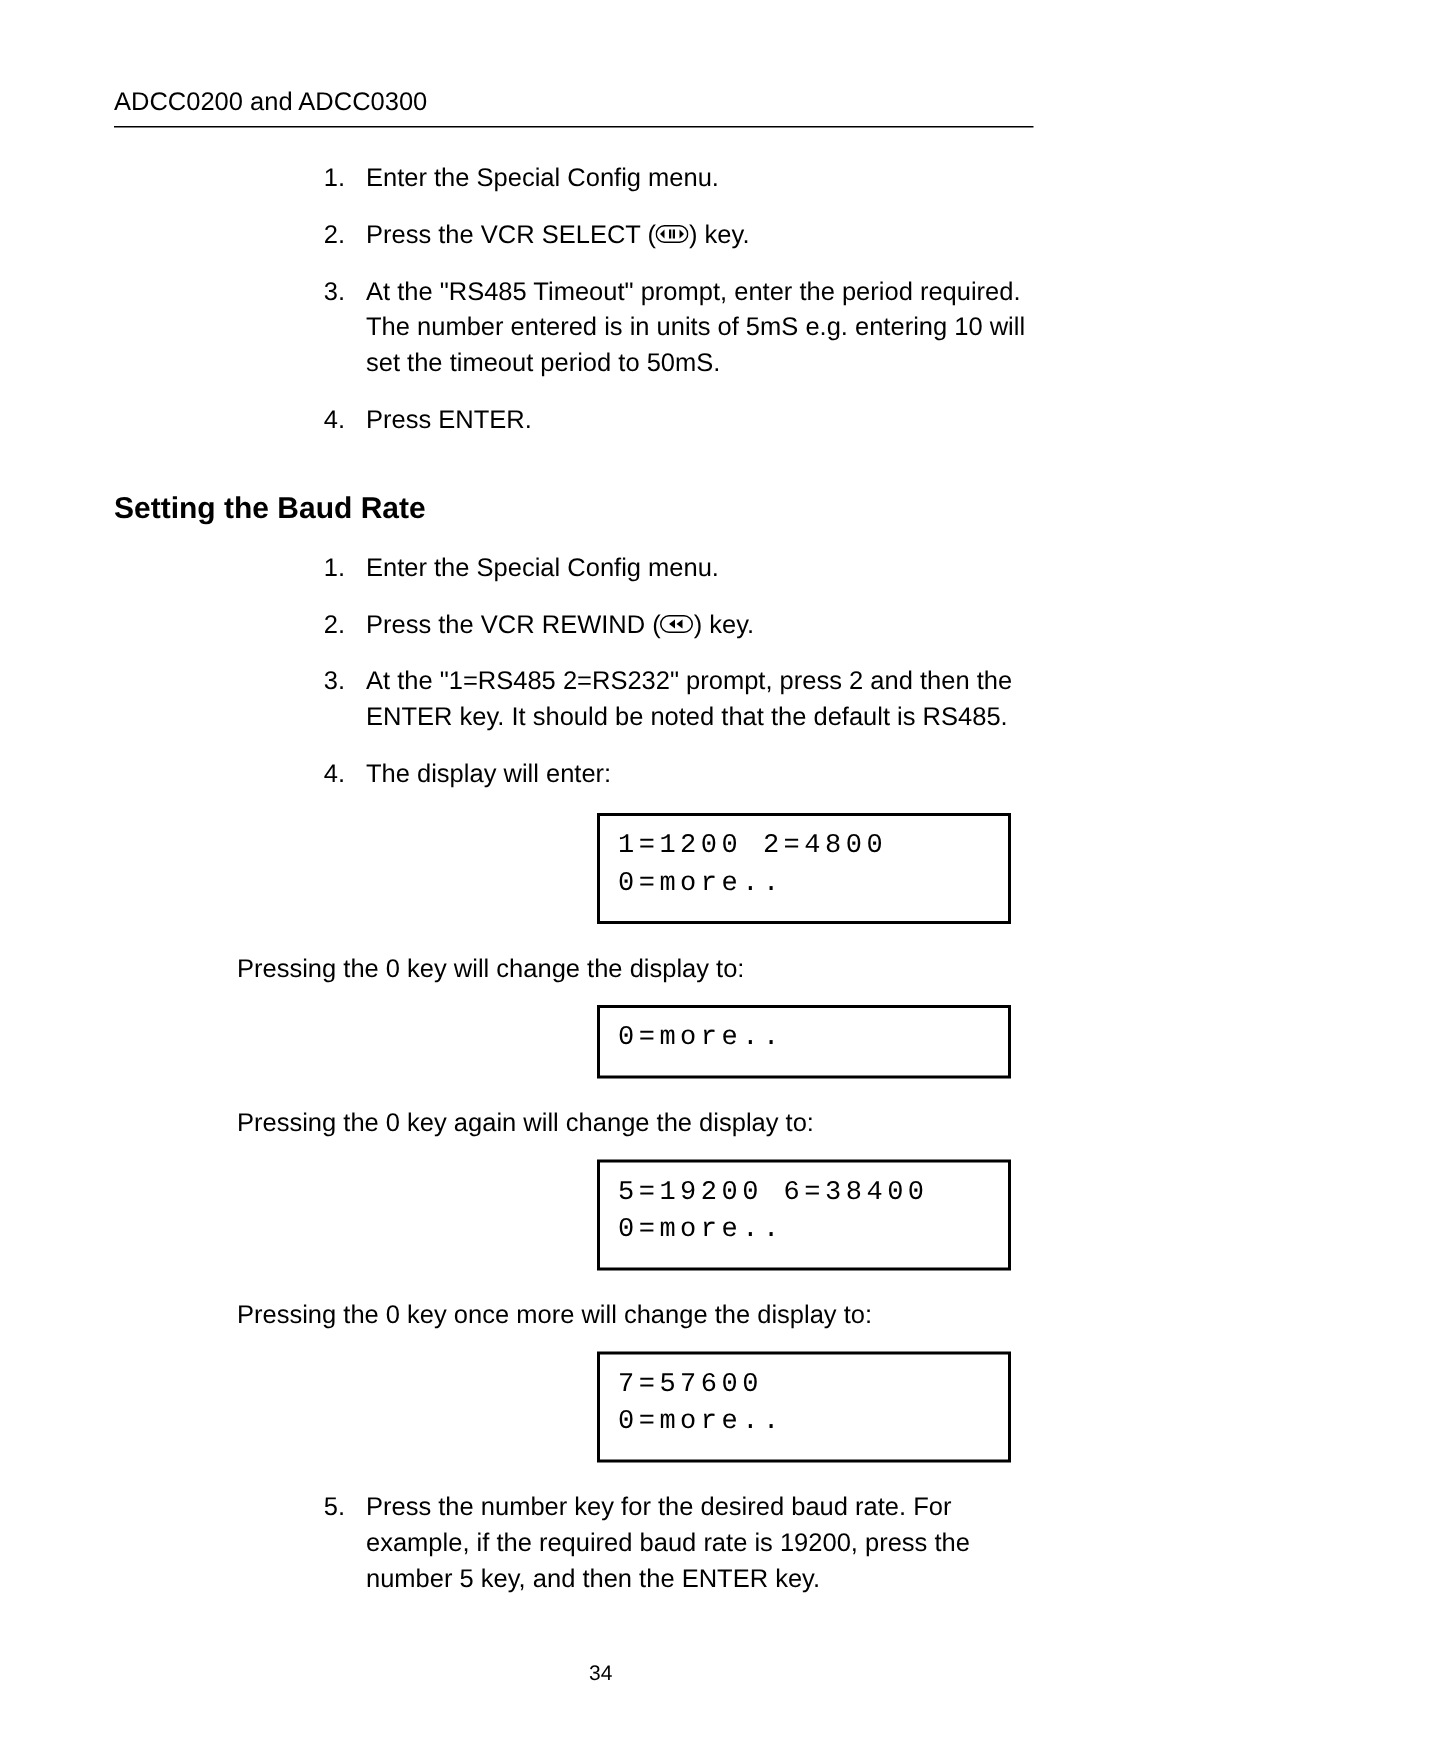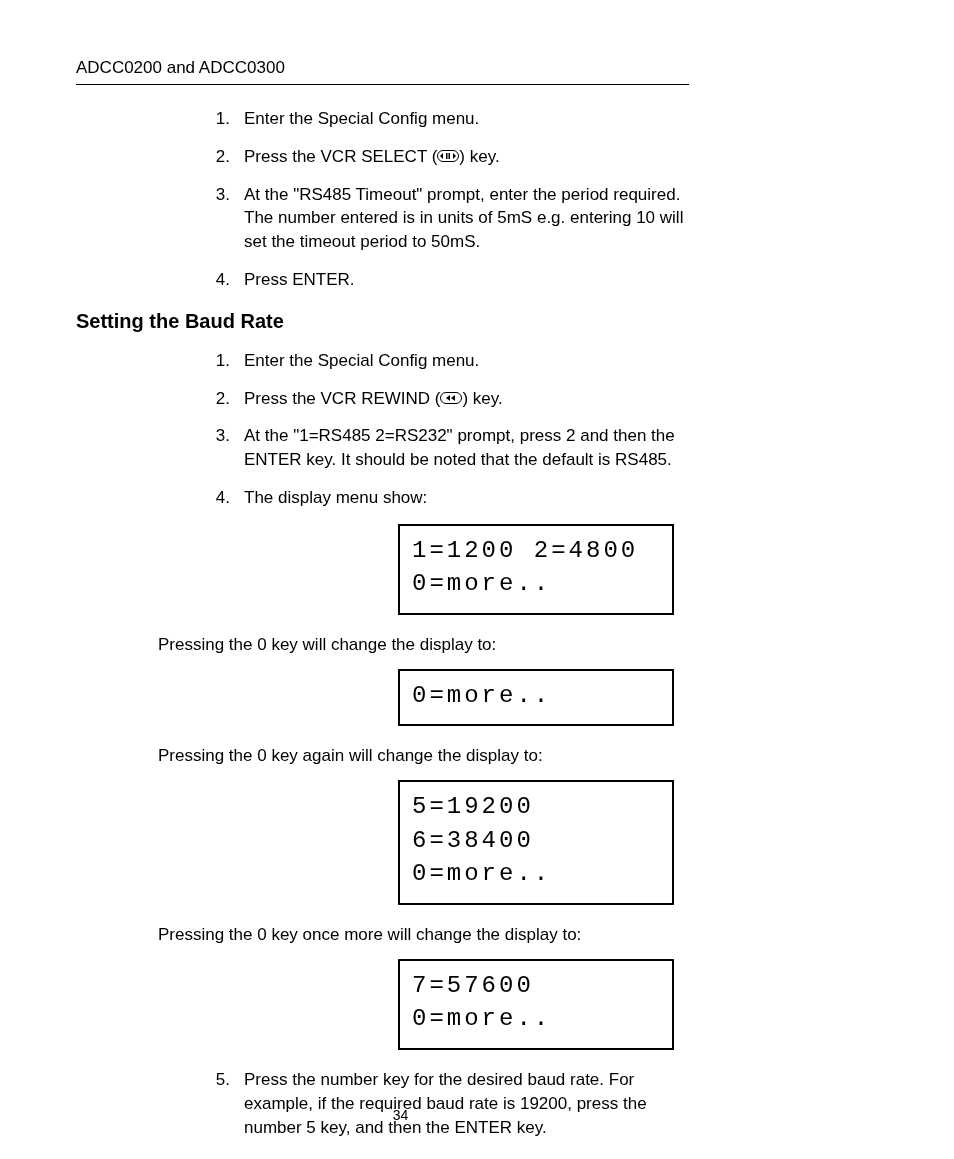--- a/index.html
+++ b/index.html
@@ -24,21 +24,21 @@
     border: none;
     border-top: 1px solid #000;
     margin: 0 0 22px 0;
   }
   h2.section {
     font-size: 20px;
     font-weight: bold;
     margin: 0 0 16px 0;
   }
   h2.section.later {
-    margin-top: 18px;
+    margin-top: 36px;
   }
   ol.steps {
     list-style: none;
     margin: 0;
     padding: 0;
   }
   ol.steps > li {
     display: flex;
     align-items: flex-start;
     margin: 0 0 14px 0;
@@ -58,21 +58,21 @@
     margin: 10px 0 12px 82px;
     font-size: 17px;
     line-height: 1.4;
   }
   .display-box {
     border: 2px solid #000;
     width: 248px;
     margin: 6px 0 18px 322px;
     padding: 8px 12px 12px 12px;
     font-family: "OCR A Extended", "Courier New", monospace;
-    font-size: 24px;
+    font-size: 18px;
     letter-spacing: 3px;
     line-height: 1.4;
     font-variant-numeric: tabular-nums;
   }
   .key-icon {
     display: inline-flex;
     align-items: center;
     justify-content: center;
     vertical-align: middle;
     position: relative;
@@ -146,21 +146,21 @@
             </svg>
           </span><span>) key.</span>
       </span>
     </li>
     <li>
       <span class="num">3.</span>
       <span class="body">At the "1=RS485 2=RS232" prompt, press 2 and then the ENTER key. It should be noted that the default is RS485.</span>
     </li>
     <li>
       <span class="num">4.</span>
-      <span class="body">The display menu show:</span>
+      <span class="body">The display will enter:</span>
     </li>
   </ol>
 
   <div class="display-box">
     <div>1=1200 2=4800</div>
     <div>0=more..</div>
   </div>
 
   <div class="step-para">Pressing the 0 key will change the display to:</div>
 

